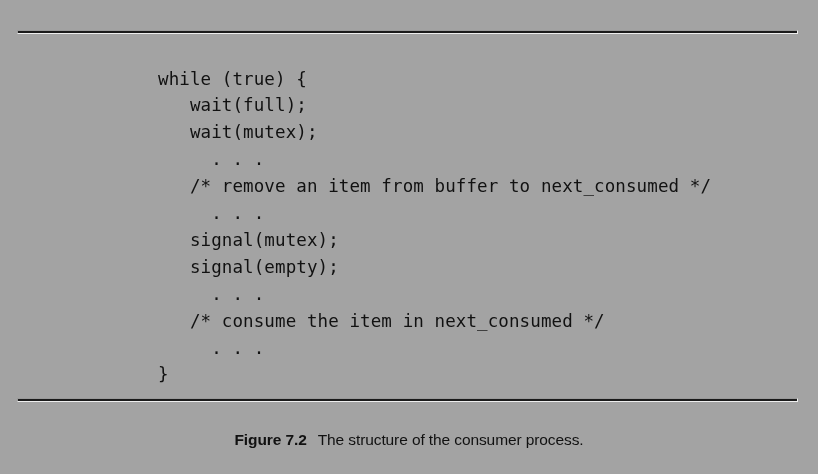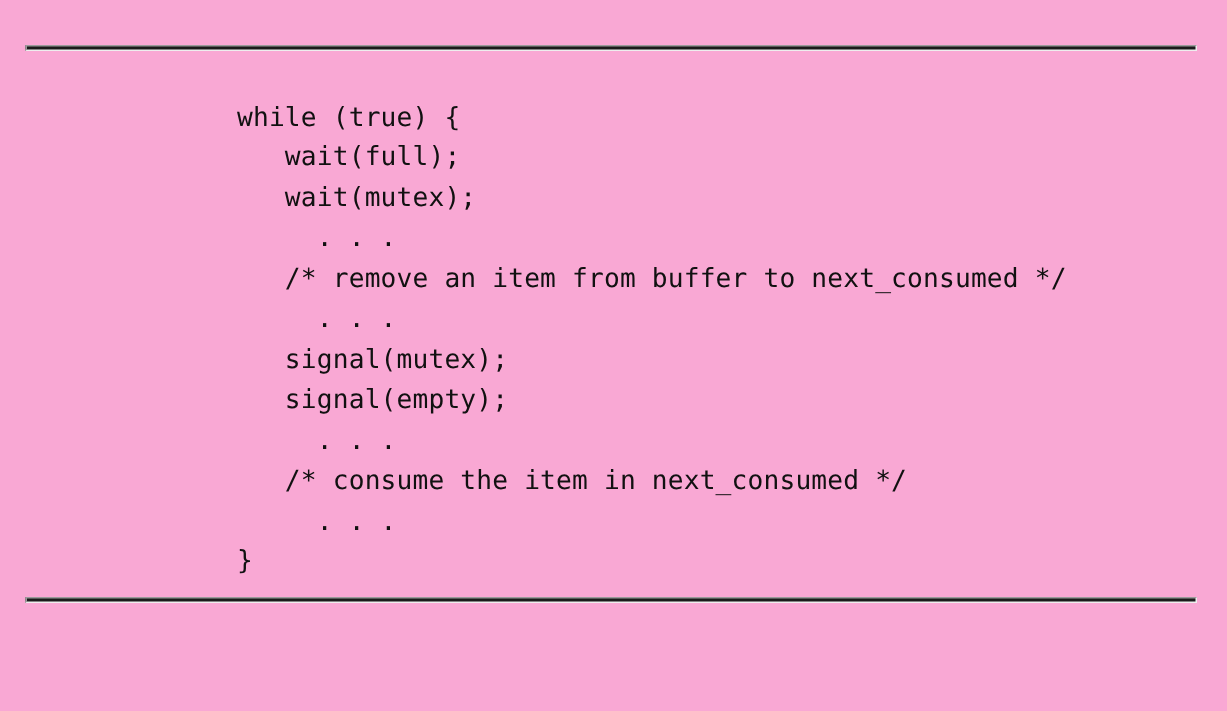--- a/index.html
+++ b/index.html
@@ -6,21 +6,21 @@
   html, body {
     margin: 0;
     padding: 0;
     background: #ffffff;
   }
 
   #page {
     position: relative;
     width: 818px;
     height: 474px;
-    background: #f9a8d4;
+    background: #a3a3a3;
     overflow: hidden;
     font-family: "Liberation Sans", sans-serif;
     -webkit-font-smoothing: antialiased;
   }
 
   
   .rule {
     position: absolute;
     left: 17px;
     width: 779px;
@@ -90,14 +90,15 @@
 <span class="code-line dots">     . . .</span>
 <span class="code-line">   signal(mutex);</span>
 <span class="code-line">   signal(empty);</span>
 <span class="code-line dots">     . . .</span>
 <span class="code-line">   /* consume the item in next_consumed */</span>
 <span class="code-line dots">     . . .</span>
 <span class="code-line">}</span></pre>
 
   <hr class="rule bottom">
 
+  <div id="caption"><span class="cap-label">Figure 7.2</span><span class="cap-gap"></span><span class="cap-text">The structure of the consumer process.</span></div>
 
 </div>
 
 </body></html>

